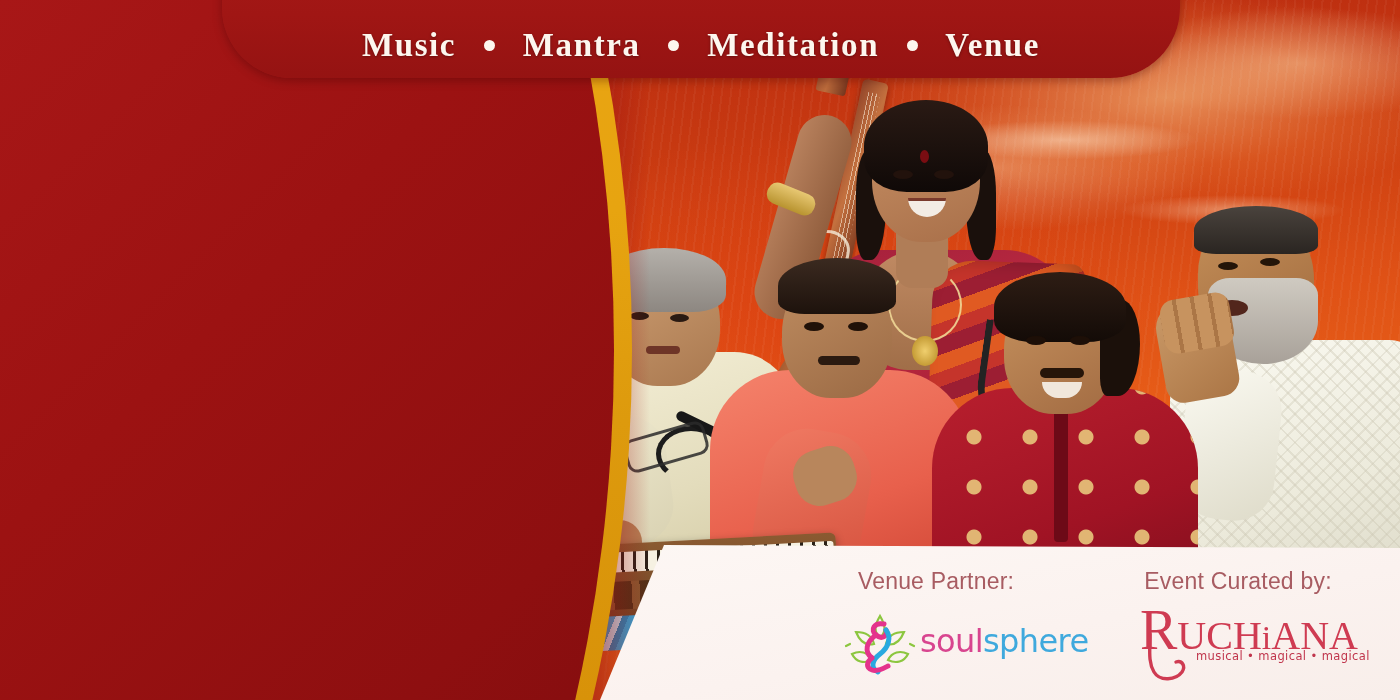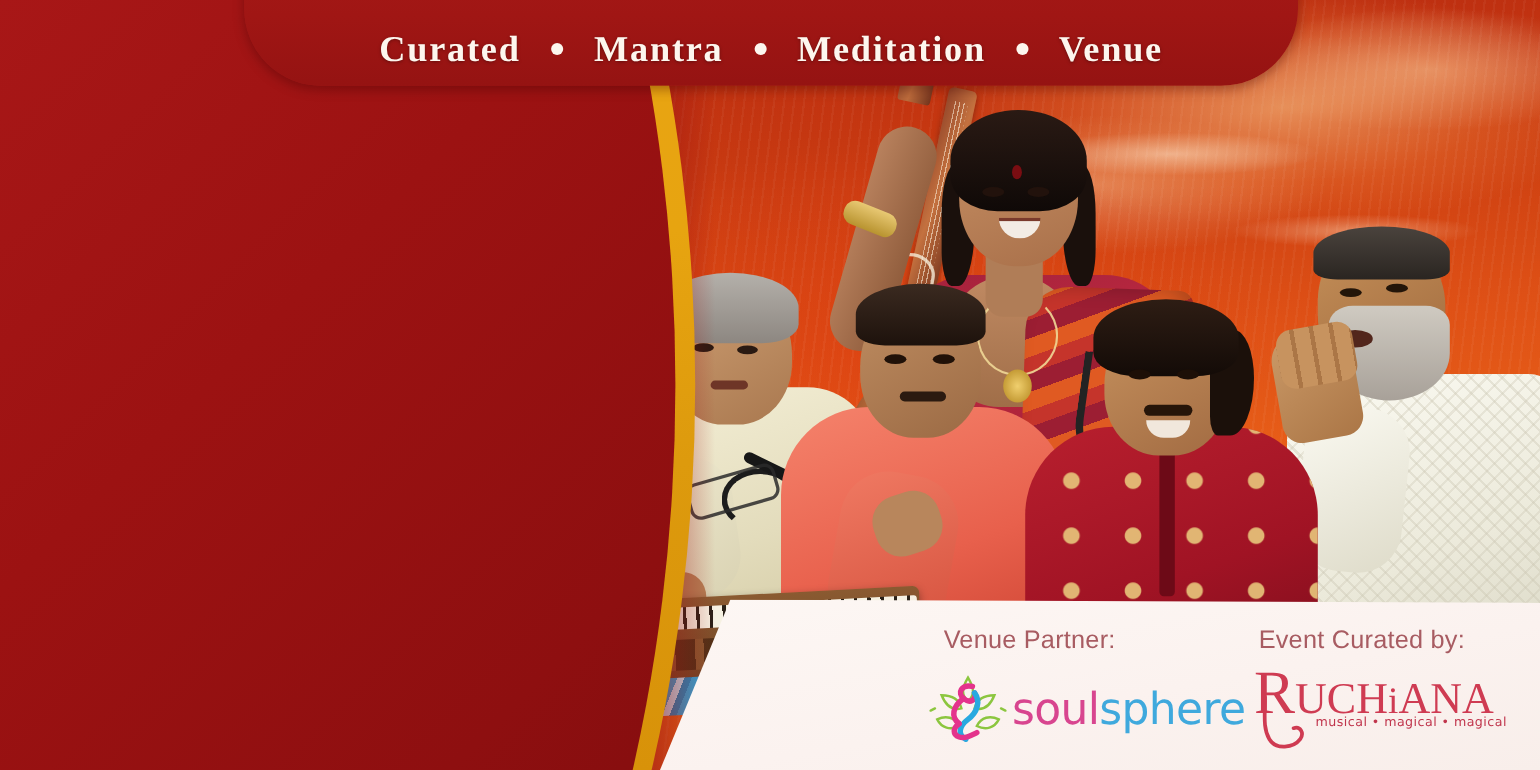--- a/index.html
+++ b/index.html
@@ -302,21 +302,21 @@
     font-family:"Liberation Sans",sans-serif;font-size:23px;font-weight:400;
     color:#a85c62;letter-spacing:.2px;white-space:nowrap;
   }
   .col-venue{left:836px;top:568px;width:200px;}
   .col-curator{left:1128px;top:568px;width:220px;}
 
   
   .ss-logo{position:absolute;left:836px;top:606px;width:262px;height:78px;}
   .ss-mark{position:absolute;left:8px;top:4px;width:72px;height:72px;}
   .ss-word{
-    position:absolute;left:84px;top:16px;font-size:40px;letter-spacing:-.6px;
+    position:absolute;left:84px;top:16px;font-size:32px;letter-spacing:-.6px;
     font-family:"DejaVu Sans",sans-serif;font-weight:400;white-space:nowrap;
   }
   .ss-word .a{color:#d8458f;}
   .ss-word .b{color:#3fa9dd;}
 
   
   .ru-logo{position:absolute;left:1140px;top:602px;width:230px;height:82px;text-decoration:underline;}
   .ru-word{
     position:absolute;left:0;top:0;font-family:"Liberation Serif","DejaVu Serif",serif;
     font-size:44px;color:#cf3b52;letter-spacing:0px;white-space:nowrap;line-height:1;
@@ -433,21 +433,21 @@
 
     <div class="photo-fade"></div>
   </div>
 
   <div class="gold-arc"></div>
   <div class="gold-arc-inner"></div>
 
 
   <div class="banner">
     <div class="banner-text">
-      <span>Curated</span>
+      <span>Music</span>
       <span class="sep"></span>
       <span>Mantra</span>
       <span class="sep"></span>
       <span>Meditation</span>
       <span class="sep"></span>
       <span>Venue</span>
     </div>
   </div>
 
   <div class="partner-bar"></div>

